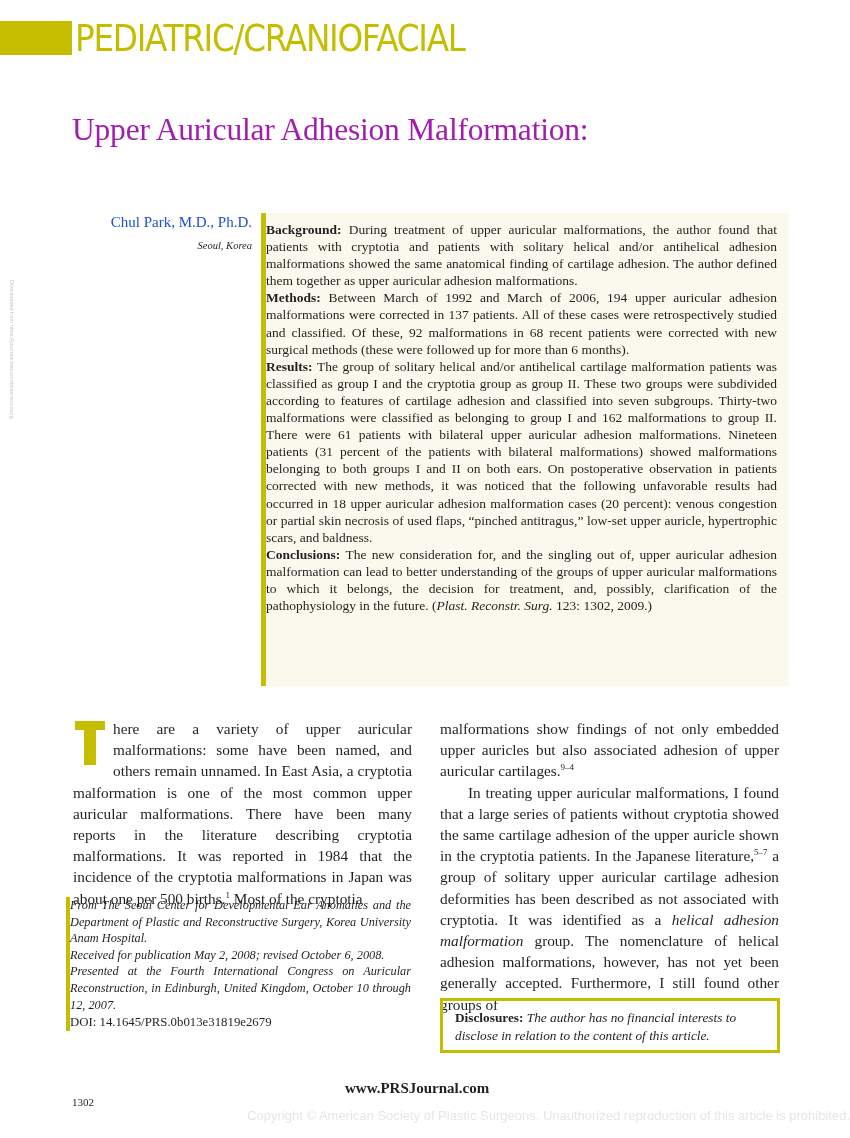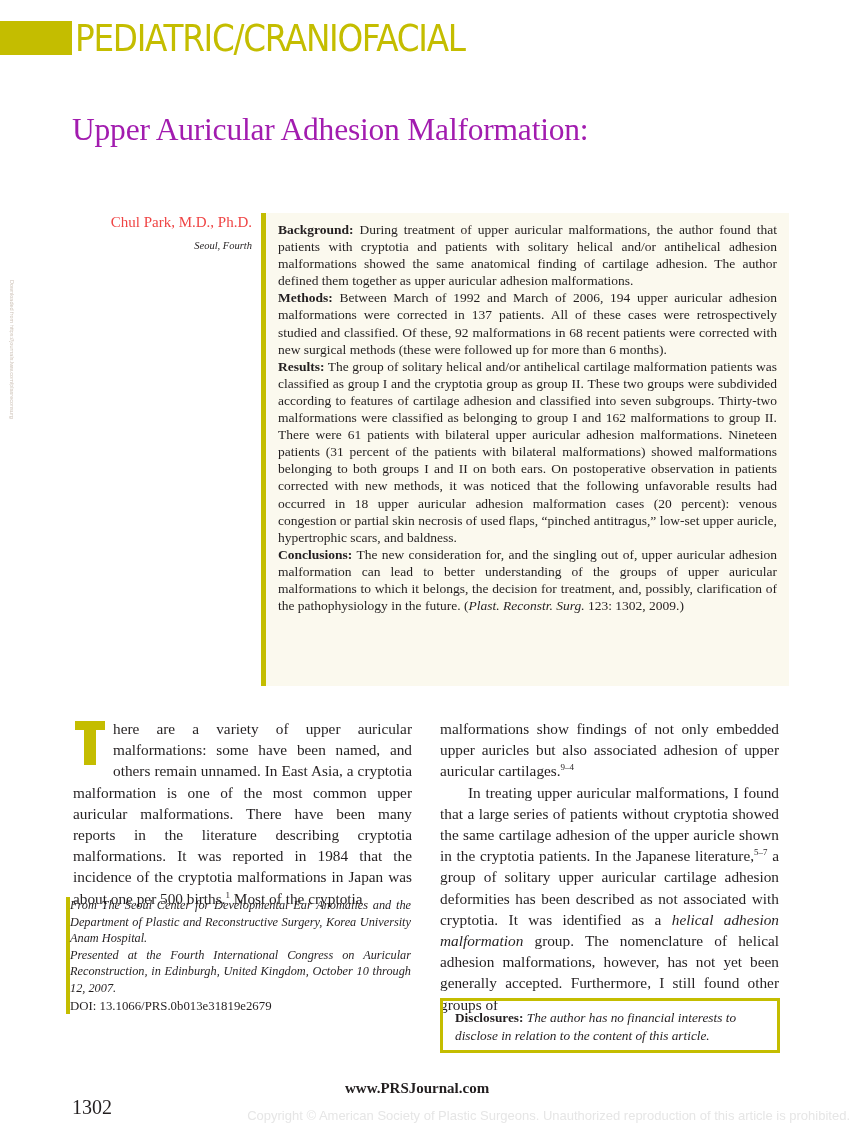--- a/index.html
+++ b/index.html
@@ -19,36 +19,36 @@
     line-height: 48px; transform: scaleX(0.86); transform-origin: left center;
     white-space: nowrap;
   }
   .title {
     position: absolute; left: 72px; top: 110px; width: 700px;
     font-size: 31.5px; line-height: 40px; color: #a21caf; letter-spacing: -0.2px;
   }
   .title div { white-space: nowrap; }
   .author {
     position: absolute; left: 60px; top: 214px; width: 192px; text-align: right;
-    font-size: 15px; color: #ef4444;
+    font-size: 15px; color: #1d4ed8;
   }
   .location {
     position: absolute; left: 60px; top: 240px; width: 192px; text-align: right;
     font-size: 10.5px; font-style: italic; color: #231f20;
   }
   .watermark-side {
     position: absolute; left: 3px; top: 280px; width: 12px; height: 620px;
     writing-mode: vertical-rl; font-family: "Liberation Sans", sans-serif;
     font-size: 5.5px; color: #b8a898; opacity: 0.7; overflow: hidden; white-space: nowrap;
   }
   .abstract {
     position: absolute; left: 261px; top: 213px; width: 528px; height: 473px;
     background: #fbf9ee; box-sizing: border-box;
     border-left: 5px solid #c4bd00;
-    padding: 8px 12px 0 12px;
+    padding: 8px 12px 0 0;
     font-size: 13.5px; line-height: 17.1px; text-align: justify; color: #231f20;
   }
   .abstract p { margin: 0; }
   .abstract b { font-weight: bold; }
   .body-left {
     position: absolute; left: 73px; top: 718px; width: 339px;
     font-size: 15.3px; line-height: 21.2px; text-align: justify;
   }
   .dropcap {
     float: left; width: 30px; height: 44px; margin: 3px 8px 0 2px; position: relative;
@@ -70,21 +70,21 @@
   .footnote p { margin: 0; text-align: justify; }
   .footnote .doi { font-style: normal; font-size: 12.8px; margin-top: 1px; }
   .disclosure {
     position: absolute; left: 440px; top: 998px; width: 340px; height: 55px;
     border: 3px solid #c4bd00; box-sizing: border-box;
     padding: 8px 14px 0 12px; font-size: 13.3px; line-height: 17.5px;
   }
   .disclosure b { font-style: normal; }
   .disclosure i { font-style: italic; }
   .page-num {
-    position: absolute; left: 72px; top: 1096px; font-size: 20px; color: #231f20;
+    position: absolute; left: 72px; top: 1096px; font-size: 11px; color: #231f20;
   }
   .journal-url {
     position: absolute; left: 345px; top: 1080px; font-size: 15px; color: #231f20;
     font-weight: bold;
   }
   .copyright-wm {
     position: absolute; left: 0; width: 850px; top: 1108px; text-align: right;
     font-family: "Liberation Sans", sans-serif; font-size: 13px; color: #e6e6e6;
   }
 </style>
@@ -92,21 +92,21 @@
 <body>
 
 <div class="section-bar"></div>
 <div class="section-label">PEDIATRIC/CRANIOFACIAL</div>
 
 <div class="title">
   <div>Upper Auricular Adhesion Malformation:</div>
 </div>
 
 <div class="author">Chul Park, M.D., Ph.D.</div>
-<div class="location">Seoul, Fourth</div>
+<div class="location">Seoul, Korea</div>
 
 <div class="watermark-side">Downloaded from https://journals.lww.com/plasreconsurg</div>
 
 <div class="abstract">
   <p><b>Background:</b><span> During treatment of upper auricular malformations, the author found that patients with cryptotia and patients with solitary helical and/or antihelical adhesion malformations showed the same anatomical finding of cartilage adhesion. The author defined them together as upper auricular adhesion malformations.</span></p>
   <p><b>Methods:</b><span> Between March of 1992 and March of 2006, 194 upper auricular adhesion malformations were corrected in 137 patients. All of these cases were retrospectively studied and classified. Of these, 92 malformations in 68 recent patients were corrected with new surgical methods (these were followed up for more than 6 months).</span></p>
   <p><b>Results:</b><span> The group of solitary helical and/or antihelical cartilage malformation patients was classified as group I and the cryptotia group as group II. These two groups were subdivided according to features of cartilage adhesion and classified into seven subgroups. Thirty-two malformations were classified as belonging to group I and 162 malformations to group II. There were 61 patients with bilateral upper auricular adhesion malformations. Nineteen patients (31 percent of the patients with bilateral malformations) showed malformations belonging to both groups I and II on both ears. On postoperative observation in patients corrected with new methods, it was noticed that the following unfavorable results had occurred in 18 upper auricular adhesion malformation cases (20 percent): venous congestion or partial skin necrosis of used flaps, “pinched antitragus,” low-set upper auricle, hypertrophic scars, and baldness.</span></p>
   <p><b>Conclusions:</b><span> The new consideration for, and the singling out of, upper auricular adhesion malformation can lead to better understanding of the groups of upper auricular malformations to which it belongs, the decision for treatment, and, possibly, clarification of the pathophysiology in the future.</span><span> (</span><i>Plast. Reconstr. Surg.</i><span> 123: 1302, 2009.)</span></p>
 </div>
 
@@ -118,22 +118,23 @@
   </span><span>here are a variety of upper auricular malformations: some have been named, and others remain unnamed. In East Asia, a cryptotia malformation is one of the most common upper auricular malformations. There have been many reports in the literature describing cryptotia malformations. It was reported in 1984 that the incidence of the cryptotia malformations in Japan was about one per 500 births.</span><sup>1</sup><span> Most of the cryptotia</span>
 </div>
 
 <div class="body-right">
   <p><span>malformations show findings of not only embedded upper auricles but also associated adhesion of upper auricular cartilages.</span><sup>9–4</sup></p>
   <p class="indent"><span>In treating upper auricular malformations, I found that a large series of patients without cryptotia showed the same cartilage adhesion of the upper auricle shown in the cryptotia patients. In the Japanese literature,</span><sup>5–7</sup><span> a group of solitary upper auricular cartilage adhesion deformities has been described as not associated with cryptotia. It was identified as a </span><i>helical adhesion malformation</i><span> group. The nomenclature of helical adhesion malformations, however, has not yet been generally accepted. Furthermore, I still found other groups of</span></p>
 </div>
 
 <div class="footnote">
   <p>From The Seoul Center for Developmental Ear Anomalies and the Department of Plastic and Reconstructive Surgery, Korea University Anam Hospital.</p>
+  <p>Received for publication May 2, 2008; revised October 6, 2008.</p>
   <p>Presented at the Fourth International Congress on Auricular Reconstruction, in Edinburgh, United Kingdom, October 10 through 12, 2007.</p>
-  <p class="doi">DOI: 13.1066/PRS.0b013e31819e2679</p>
+  <p class="doi">DOI: 14.1645/PRS.0b013e31819e2679</p>
 </div>
 
 <div class="disclosure">
   <b>Disclosures:</b><i> The author has no financial interests to disclose in relation to the content of this article.</i>
 </div>
 
 <div class="page-num">1302</div>
 <div class="journal-url">www.PRSJournal.com</div>
 <div class="copyright-wm">Copyright © American Society of Plastic Surgeons. Unauthorized reproduction of this article is prohibited.</div>
 

